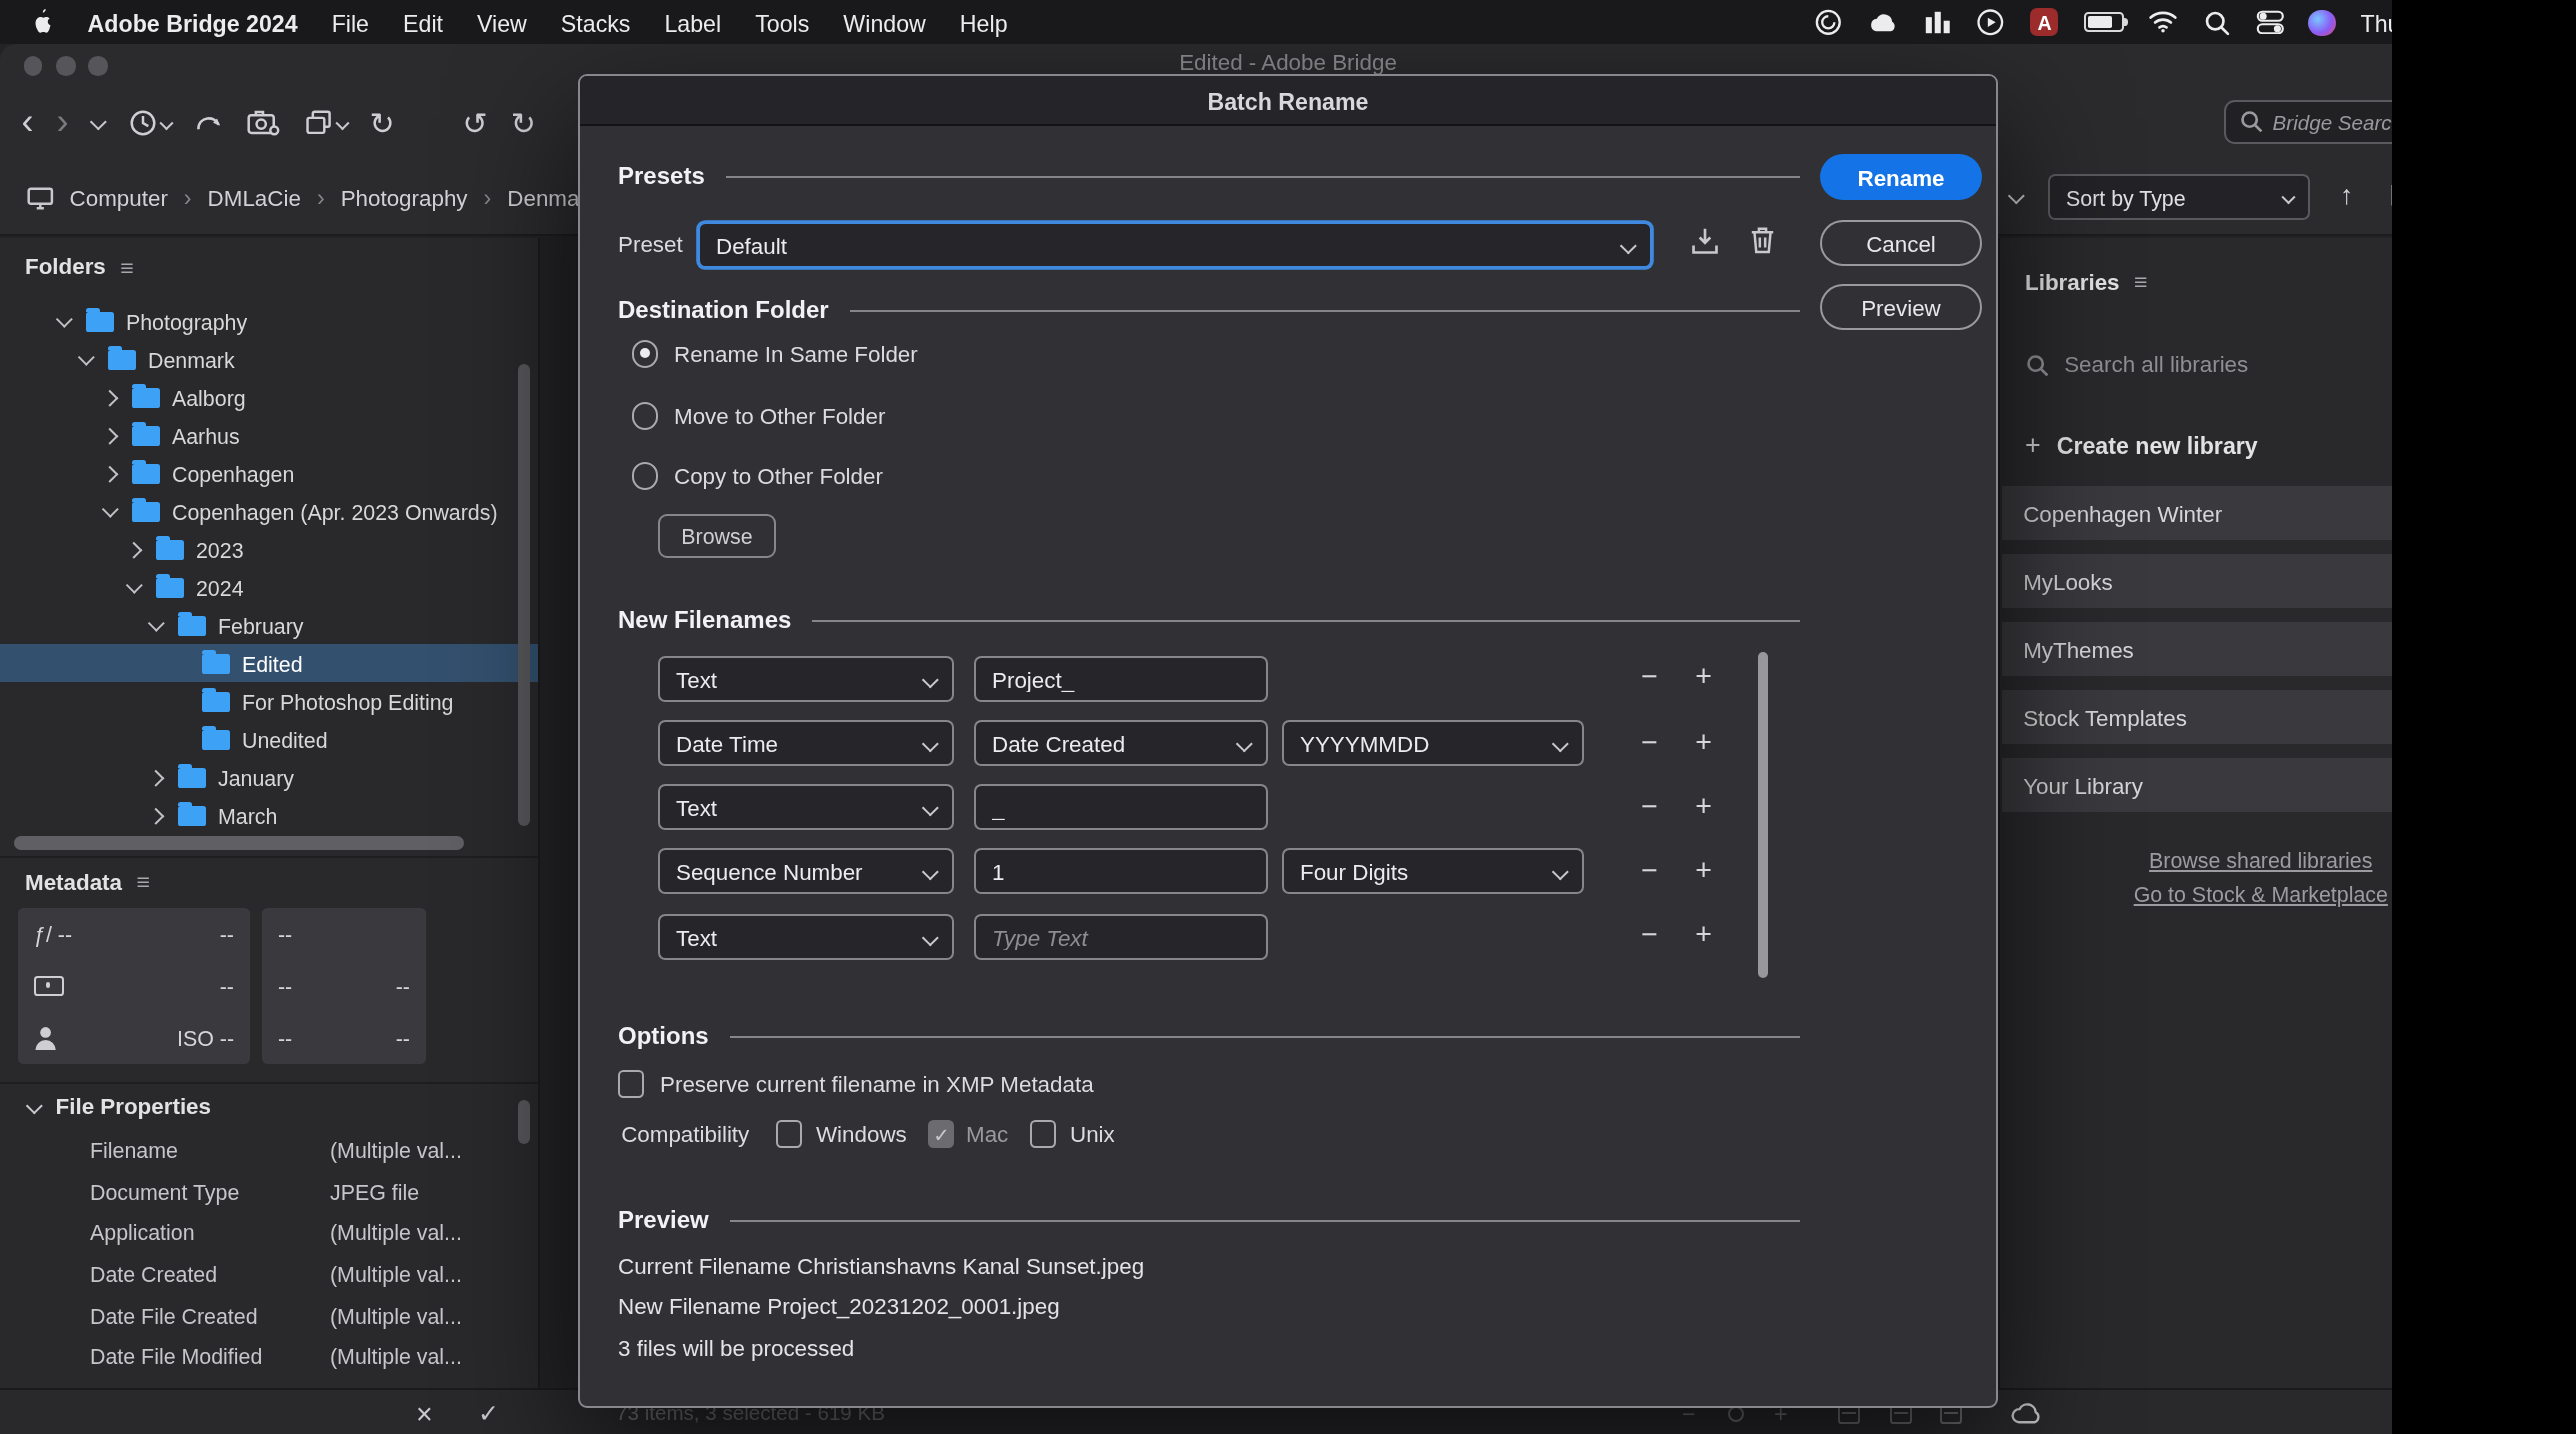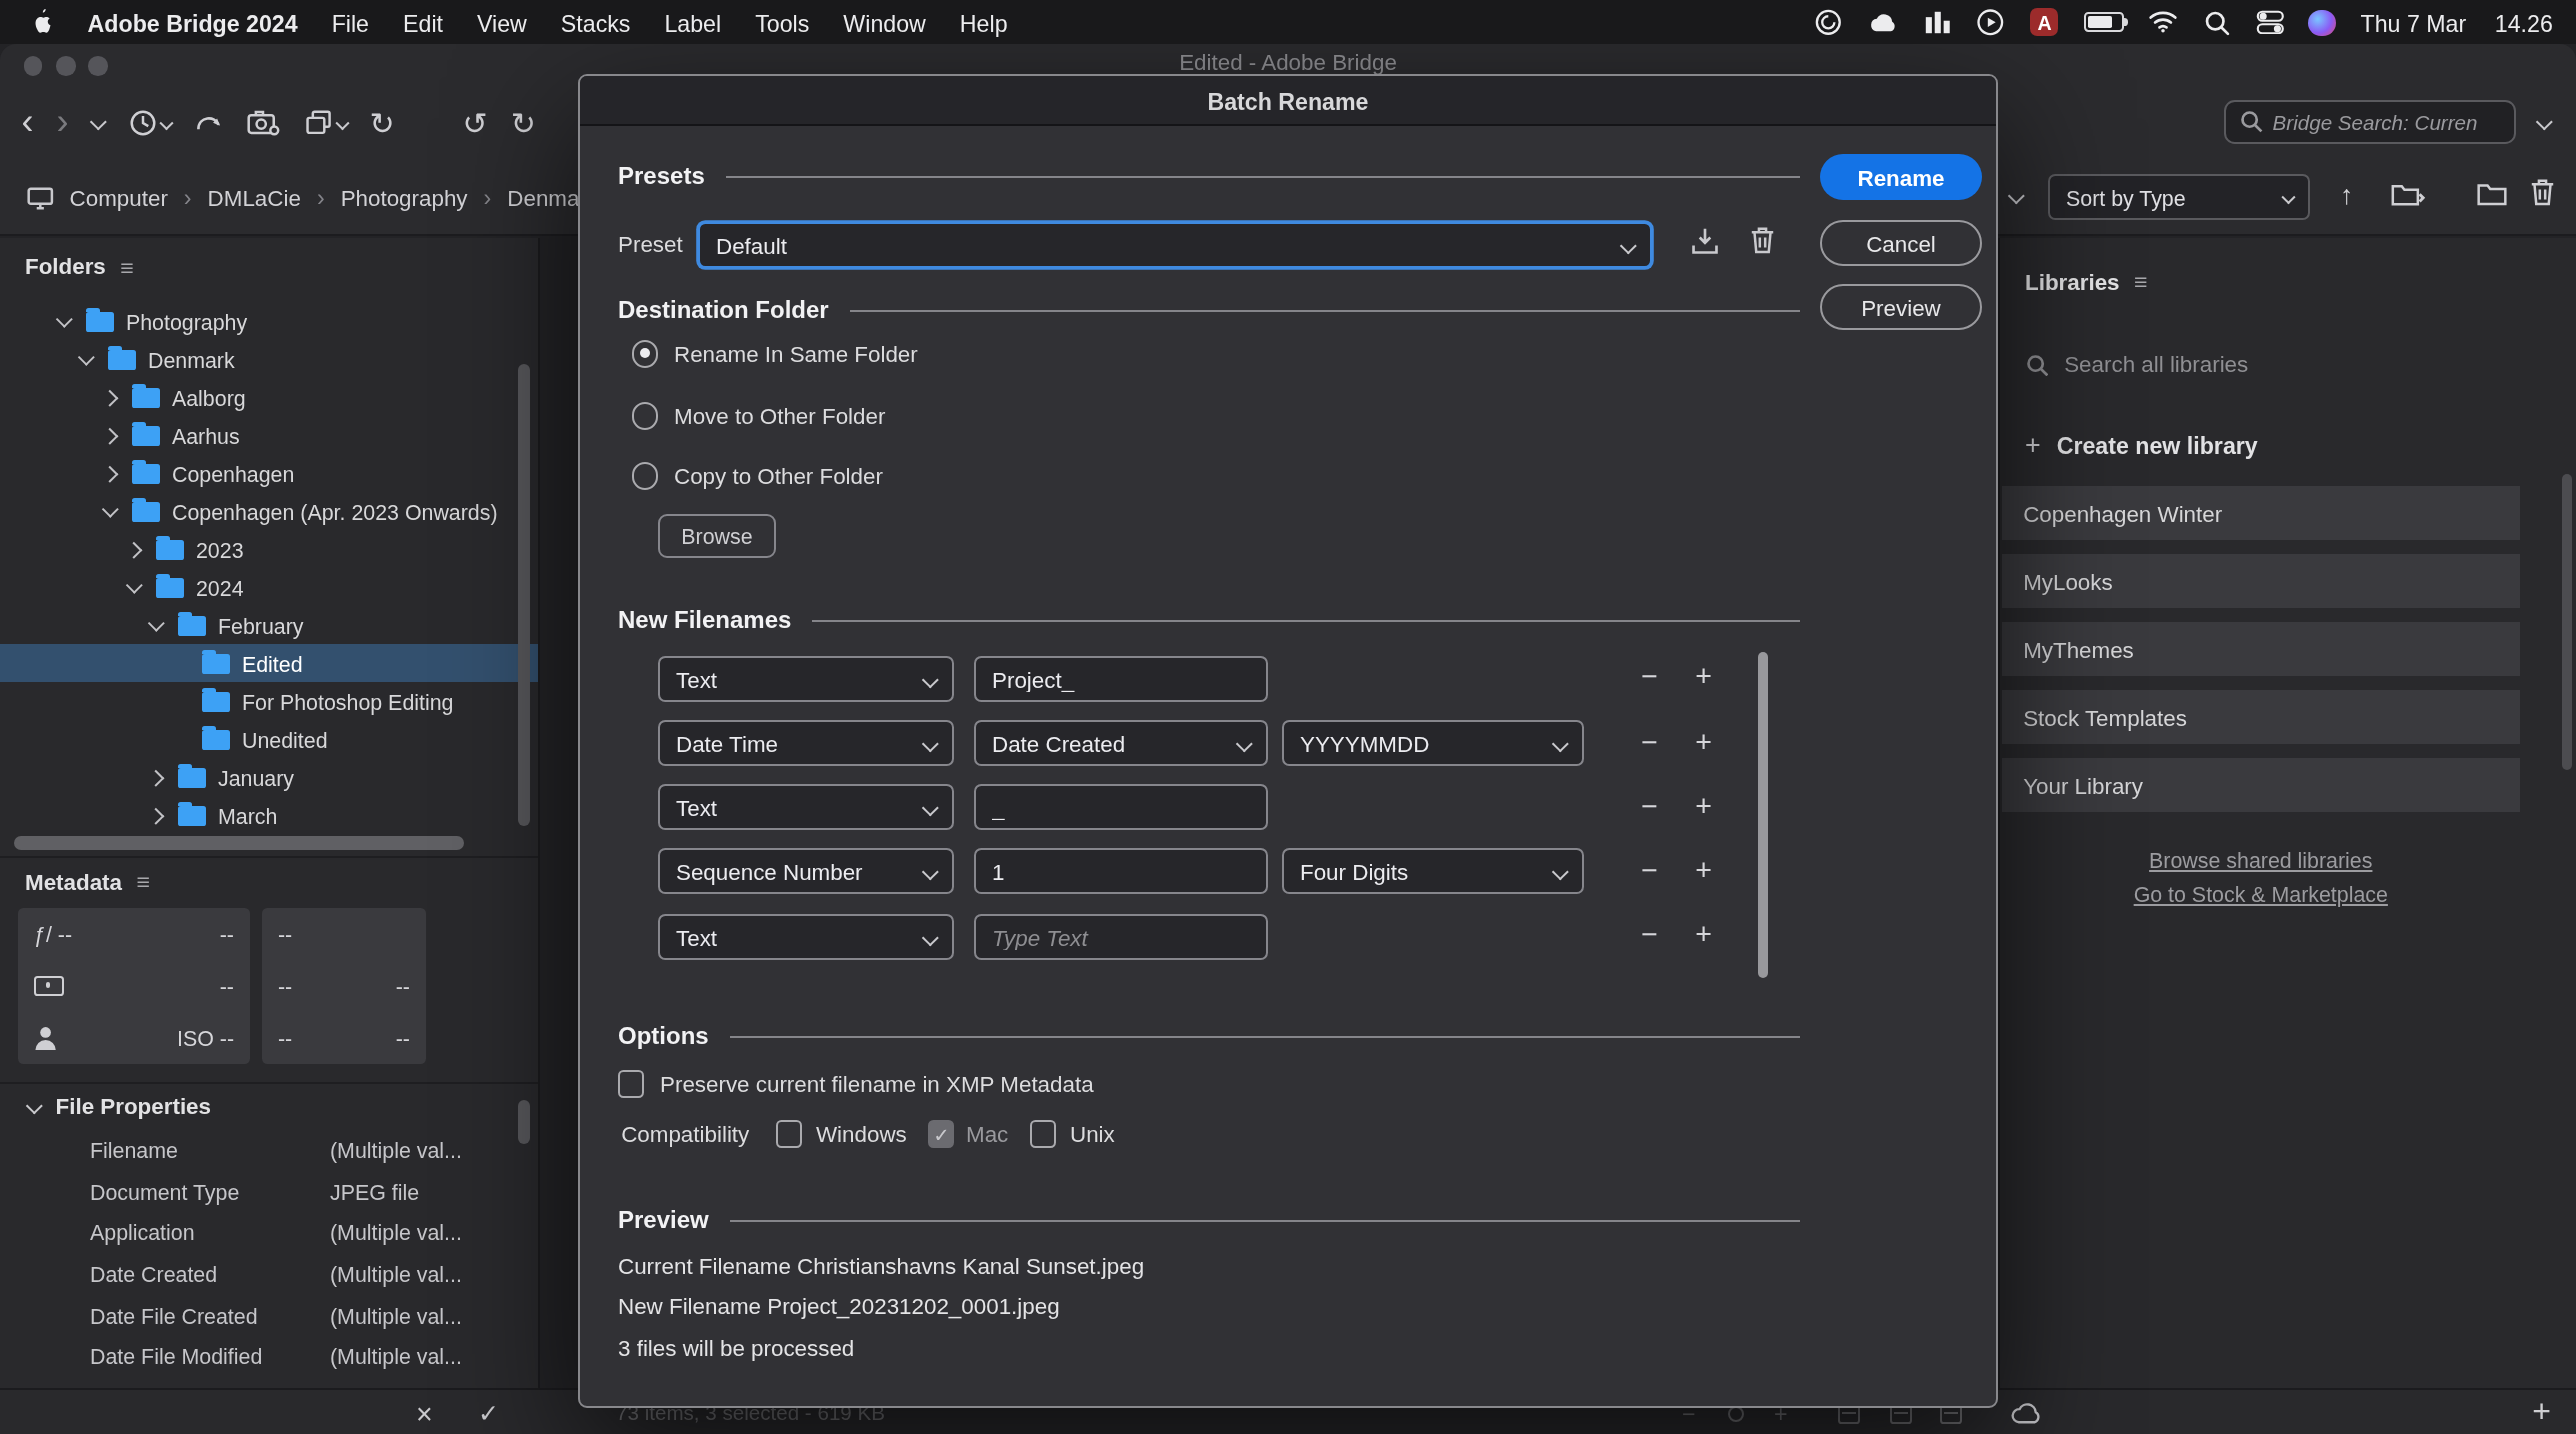--- a/index.html
+++ b/index.html
@@ -1,17 +1,17 @@
 <!DOCTYPE html>
 <html style="font-size:14.3px"><head>
 <meta charset="utf-8">
 <style>
 *{margin:0;padding:0;box-sizing:border-box}
 html,body{background:#000}
-.stage{width:2576px;height:1435px;overflow:hidden}
+.stage{width:2392px;height:1435px;overflow:hidden}
 .screen{width:1288px;height:717px;transform:scale(2);transform-origin:0 0;position:relative;
   font-family:"Liberation Sans",sans-serif;background:#232326;color:#e8e8ea;overflow:hidden}
 .abs{position:absolute}
 
 
 .menubar{position:absolute;top:0;left:0;right:0;height:22.4px;background:#19191b;display:flex;
   align-items:center;justify-content:space-between;padding:0 11.6px 0 14.3px;font-size:11.6px;color:#ececee;z-index:60}
 .mb-left{display:flex;align-items:center;gap:17px;white-space:nowrap}
 .mb-app{font-weight:bold}
 .mb-item{color:#ececee}

